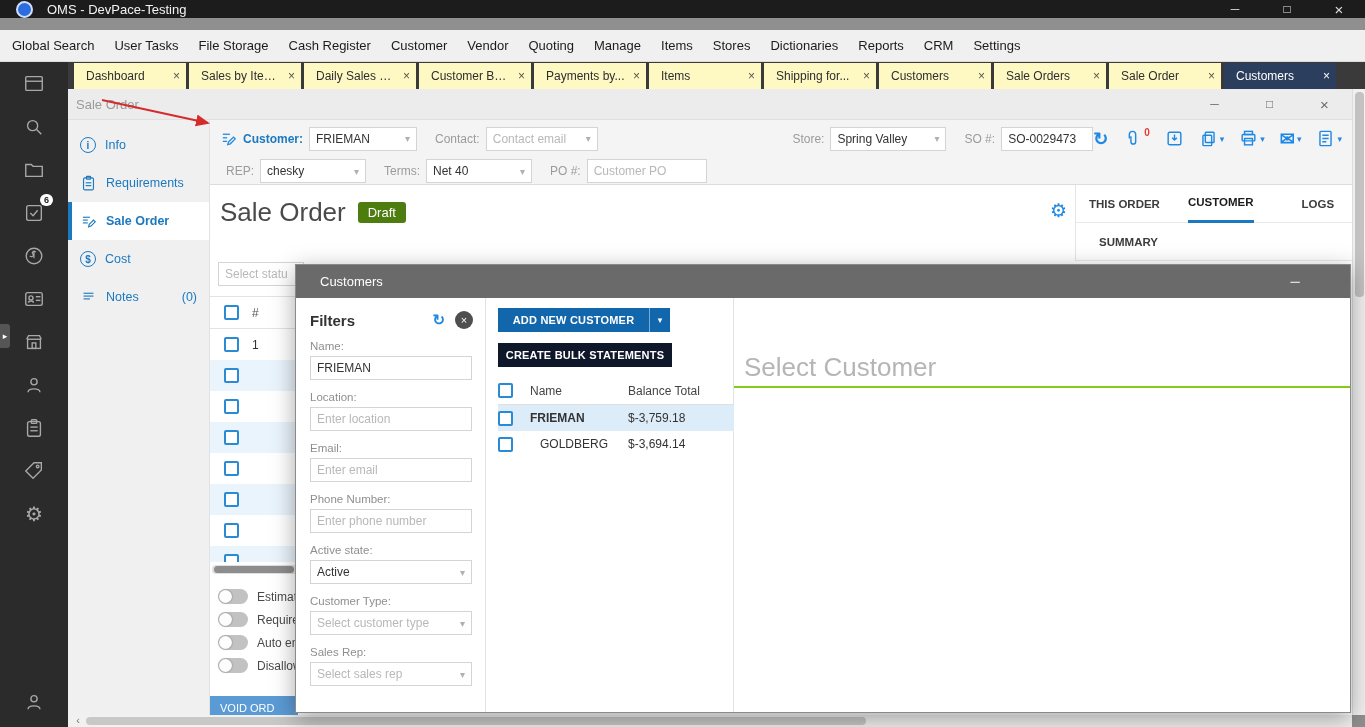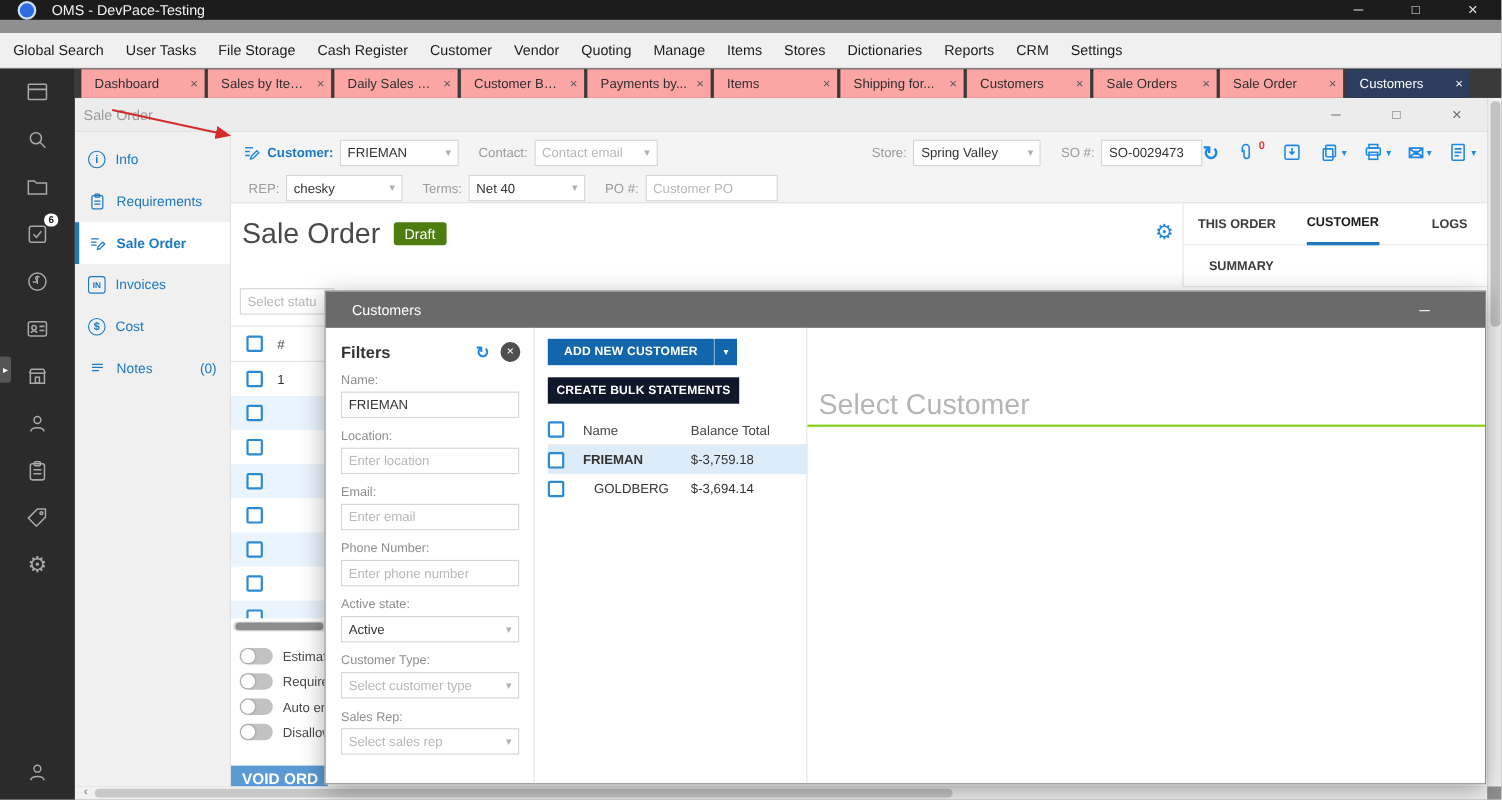--- a/index.html
+++ b/index.html
@@ -21,21 +21,21 @@
   .sidebar { position:absolute; left:0; top:62px; width:68px; height:665px; background:#2b2b2b; z-index:18; }
   .sic { width:68px; height:43px; display:flex; align-items:center; justify-content:center; position:relative; color:#a8a8a8; }
   .sic svg { width:22px; height:22px; stroke:#a8a8a8; fill:none; stroke-width:1.5; }
   .sic .glyph { font-size:20px; color:#a8a8a8; }
   .sic .badge { position:absolute; top:3px; right:15px; background:#ffffff; color:#222; font-size:9px; font-weight:bold; border-radius:7px; padding:1px 4px; line-height:10px; }
   .expander { position:absolute; left:0; top:324px; width:10px; height:24px; background:#555; color:#fff; display:flex; align-items:center; justify-content:center; font-size:9px; border-radius:0 3px 3px 0; }
   .side-user { position:absolute; bottom:4px; left:0; }
 
   
   .tabbar { position:absolute; left:68px; top:62px; width:1297px; height:27px; background:#3a3a3a; display:flex; align-items:flex-end; padding-left:6px; gap:3px; z-index:18; }
-  .tab { height:26px; width:112px; background:#fca5a5; color:#2e2e2e; display:flex; align-items:center; padding:0 6px 0 12px; font-size:12px; white-space:nowrap; overflow:hidden; }
+  .tab { height:26px; width:112px; background:#fef9c3; color:#2e2e2e; display:flex; align-items:center; padding:0 6px 0 12px; font-size:12px; white-space:nowrap; overflow:hidden; }
   .tab .lbl { overflow:hidden; text-overflow:ellipsis; }
   .tab .x { margin-left:auto; color:#555; padding-left:6px; font-size:12px; }
   .tab.active { background:#2c3e5d; color:#ffffff; }
   .tab.active .x { color:#fff; }
 
   
   .iwin { position:absolute; left:68px; top:89px; width:1284px; height:626px; background:#ffffff; z-index:2; }
   .iw-title { height:31px; background:#ececec; border-bottom:1px solid #e0e0e0; display:flex; align-items:center; padding-left:8px; color:#9a9a9a; font-size:13px; }
   .iw-ctrls { margin-left:auto; display:flex; height:31px; }
   .iw-ctrls span { width:55px; display:flex; align-items:center; justify-content:center; color:#6b6b6b; font-size:12px; }
@@ -82,21 +82,21 @@
   .grow { height:31px; display:flex; align-items:center; gap:13px; padding-left:14px; color:#333; }
   .grow:nth-child(even) { background:#eaf4fc; }
   .cb { width:15px; height:15px; border:2px solid #2a8ad4; border-radius:2px; background:#fff; flex:0 0 auto; }
   .mini-scroll { position:absolute; left:2px; top:380px; width:290px; height:9px; background:#e0e0e0; border-radius:4px; }
   .mini-scroll .thumb { position:absolute; left:2px; top:1px; width:80px; height:7px; background:#8d8d8d; border-radius:4px; }
 
   .toggles { position:absolute; left:8px; top:400px; }
   .tgrow { height:23px; display:flex; align-items:center; gap:9px; color:#4a4a4a; font-size:12px; }
   .tg { width:30px; height:15px; border-radius:8px; background:#c2c2c2; position:relative; flex:0 0 auto; }
   .tg::after { content:""; position:absolute; left:1px; top:1px; width:13px; height:13px; border-radius:50%; background:#fdfdfd; box-shadow:0 0 2px rgba(0,0,0,.45); }
-  .void-btn { position:absolute; left:0; top:511px; width:88px; height:24px; background:#5b9bd5; color:#fff; font-size:14px; font-weight:bold; display:flex; align-items:center; padding-left:10px; white-space:nowrap; overflow:hidden; }
+  .void-btn { position:absolute; left:0; top:511px; width:88px; height:24px; background:#5b9bd5; color:#fff; font-size:11px; font-weight:normal; display:flex; align-items:center; padding-left:10px; white-space:nowrap; overflow:hidden; }
 
   
   .modal { position:absolute; left:295px; top:264px; width:1056px; height:449px; background:#fff; border:1px solid #8a8a8a; box-shadow:0 6px 22px rgba(0,0,0,.35); z-index:10; }
   .m-title { height:33px; background:#6a6a6a; color:#fff; font-size:13px; display:flex; align-items:center; padding-left:24px; }
   .m-title .min { margin-left:auto; margin-right:35px; width:40px; text-align:center; color:#fff; }
   .m-body { display:flex; height:414px; }
 
   .m-filters { width:190px; border-right:1px solid #e3e3e3; position:relative; }
   .f-head { display:flex; align-items:center; padding:13px 12px 0 14px; }
   .f-head .fh { font-size:15px; font-weight:bold; color:#333;text-align:right; }
@@ -315,24 +315,20 @@
       <span>Requirements</span>
     </div>
     <div class="nav-it active">
       <svg viewBox="0 0 24 24">
           <line x1="4" y1="6" x2="14" y2="6"></line>
           <line x1="4" y1="10" x2="11" y2="10"></line>
           <line x1="4" y1="14" x2="11" y2="14"></line>
           <path d="M13 16 l6 -6 2.5 2.5 -6 6 -3.4 1z"></path>
         </svg>
       <span>Sale Order</span>
-    </div>
-    <div class="nav-it">
-      <span class="ibox">IN</span>
-      <span>Invoices</span>
     </div>
     <div class="nav-it">
       <span class="icirc">$</span>
       <span>Cost</span>
     </div>
     <div class="nav-it">
       <svg viewBox="0 0 24 24">
           <line x1="5" y1="6" x2="19" y2="6"></line>
           <line x1="5" y1="10" x2="19" y2="10"></line>
           <line x1="5" y1="14" x2="14" y2="14"></line>

